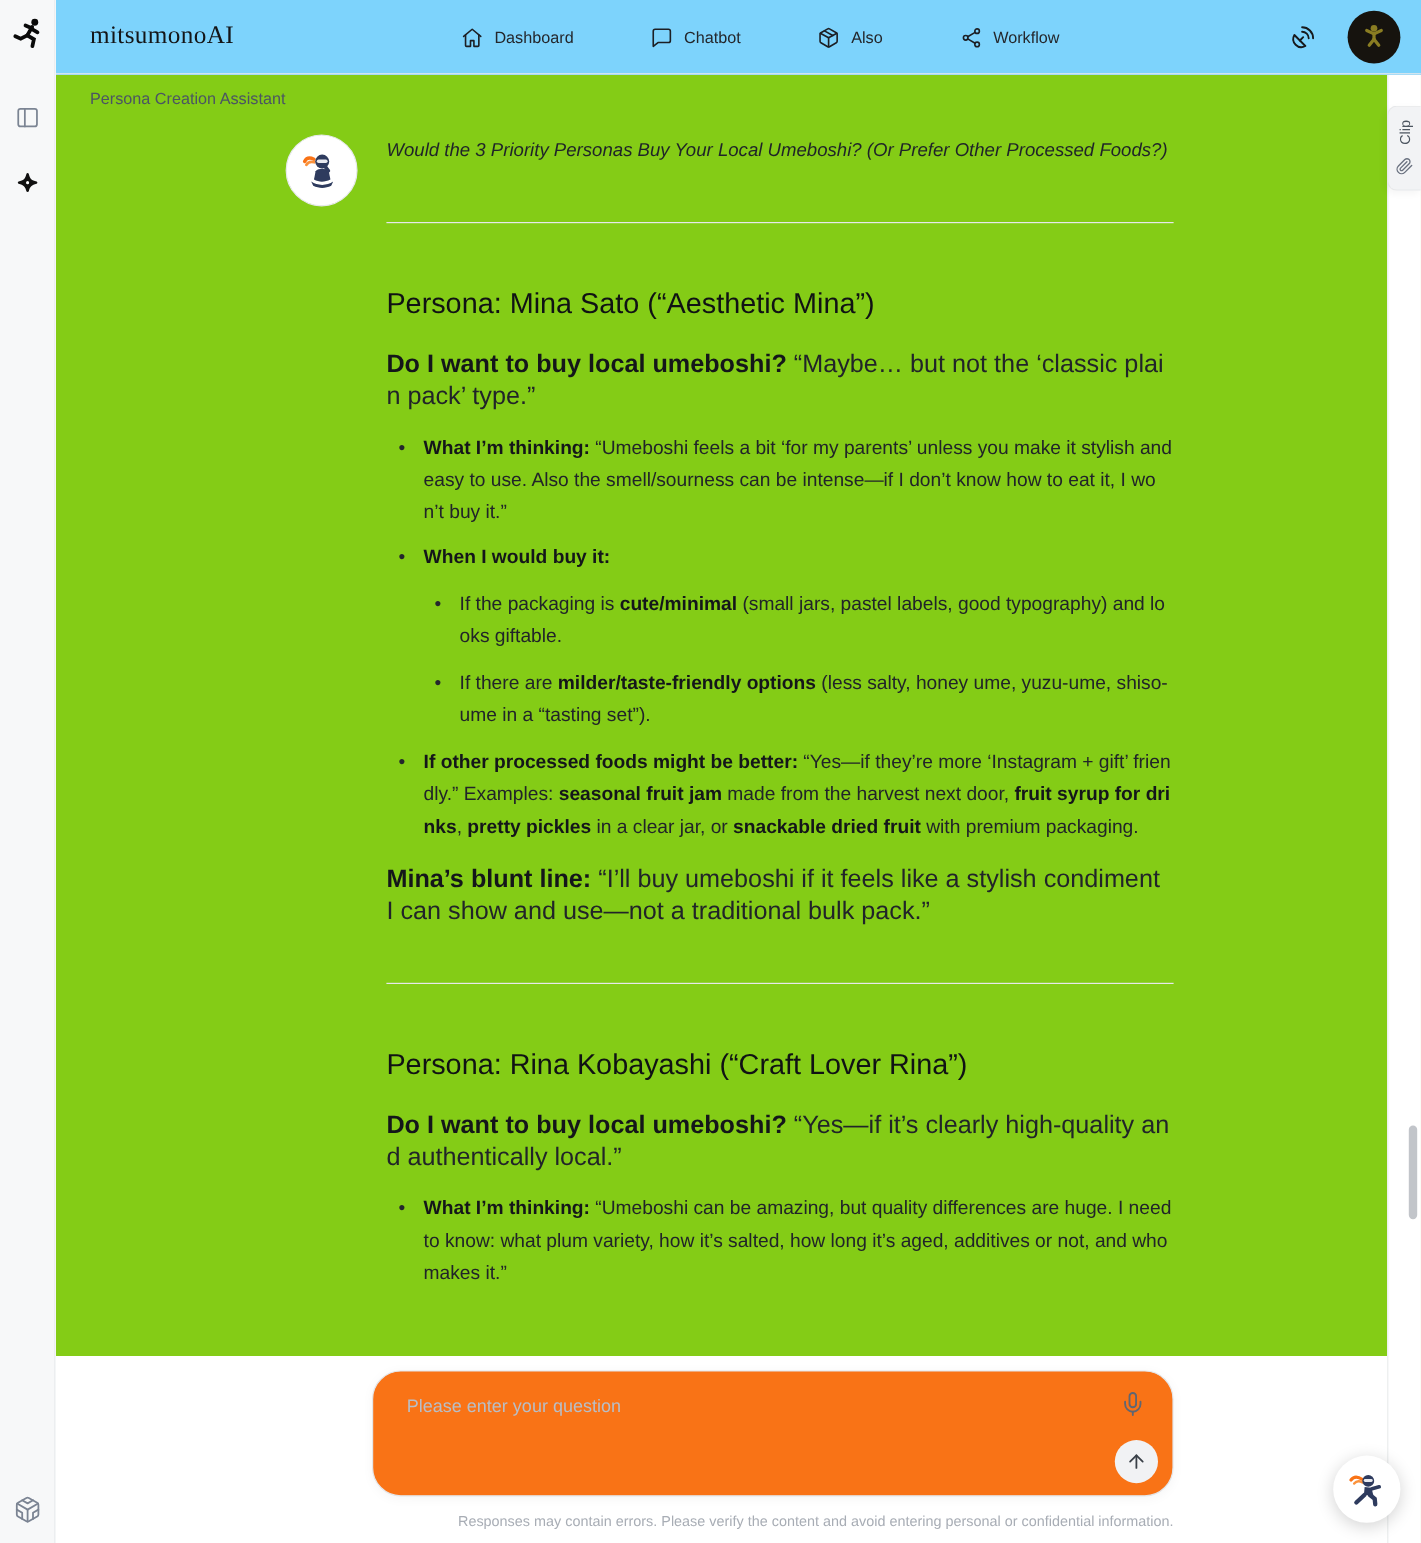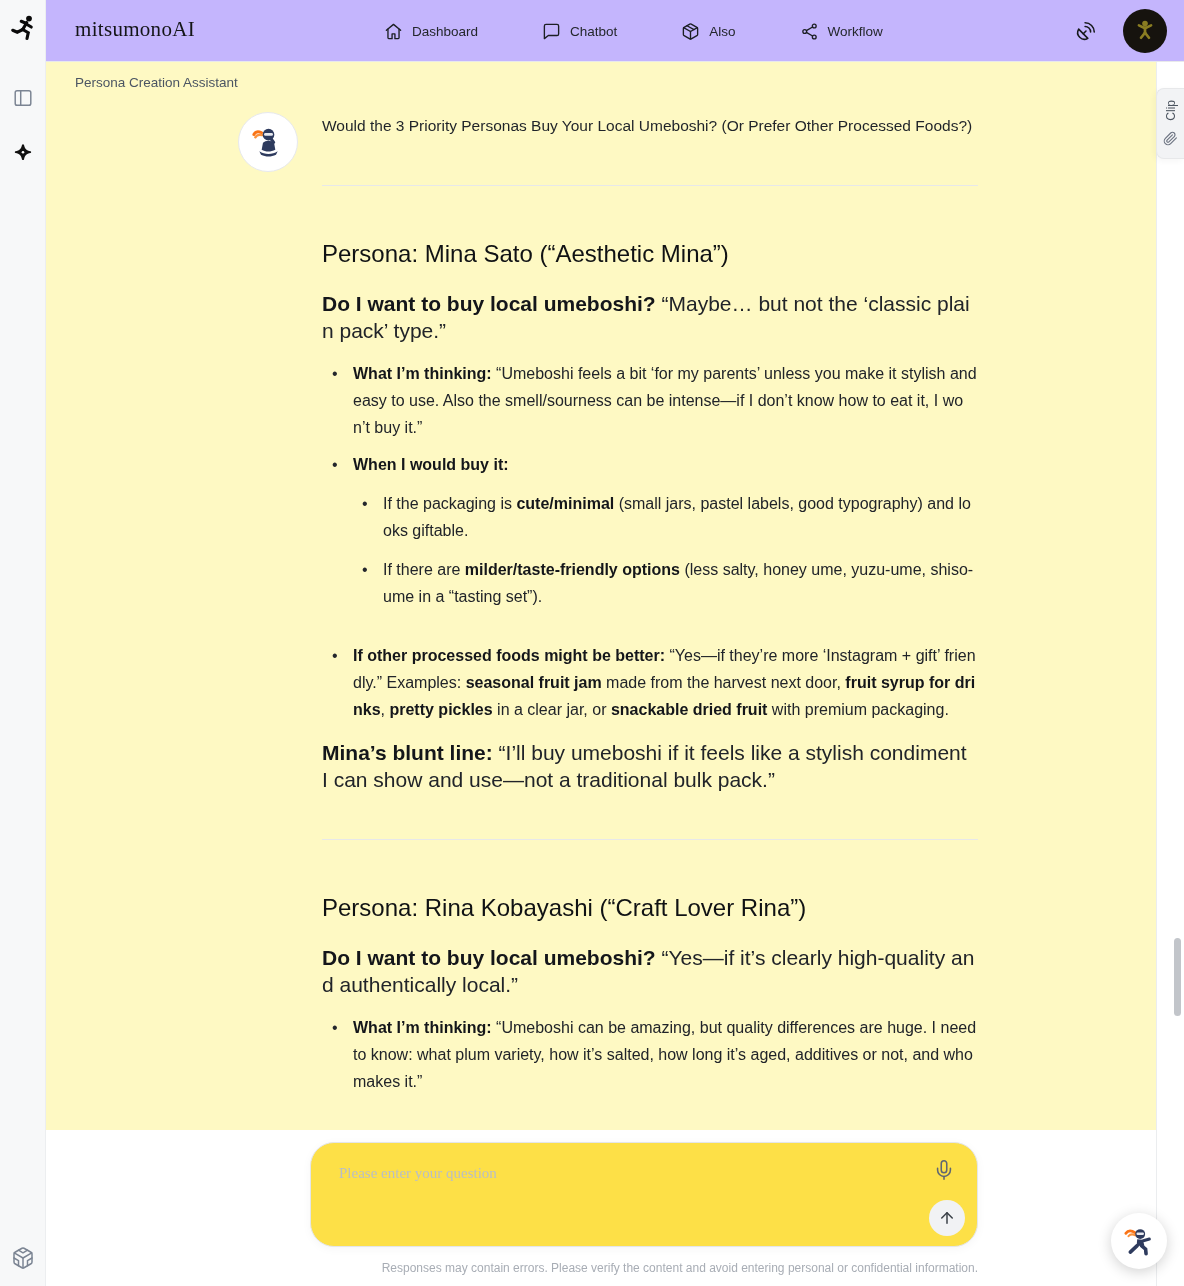--- a/index.html
+++ b/index.html
@@ -15,63 +15,63 @@
     background:#f7f8f9; border-right:1px solid #eceef0; z-index:30;
     display:flex; flex-direction:column; align-items:center; }
   .sidebar-logo{ margin-top:13px; width:30px; height:30px; }
   .sidebar-btn{ background:none; border:none; cursor:pointer; width:30px; height:30px;
     display:flex; align-items:center; justify-content:center; color:#7b8493; }
   .sb-panel{ margin-top:40px; }
   .sb-spark{ margin-top:26px; color:#111; }
   .sb-cube{ position:absolute; bottom:13px; left:8px; }
 
   
-  .header{ position:fixed; left:46px; right:0; top:0; height:62px; background:#c4b5fd;
+  .header{ position:fixed; left:46px; right:0; top:0; height:62px; background:#7dd3fc;
     border-bottom:1px solid #e8e9eb; z-index:25; }
   .brand{ position:absolute; left:29px; top:17px;
     font-family:"Liberation Serif","DejaVu Serif",serif;
     font-size:21px; font-weight:500; color:#141517; letter-spacing:.3px; }
   .main-nav{ position:absolute; left:338px; top:0; height:62px;
     display:flex; align-items:center; gap:64px; }
   .nav-item{ display:flex; align-items:center; gap:9px; cursor:pointer; color:#24272c; }
   .nav-item .nav-icon{ width:19px; height:19px; color:#1c1f24; }
   .nav-item .nav-icon svg{ width:19px; height:19px; }
   .nav-label{ font-size:13.5px; }
   .hdr-right{ position:absolute; right:17px; top:0; height:62px; display:flex; align-items:center; gap:26px; }
   .satellite-btn{ background:none; border:none; cursor:pointer; color:#17191c; width:22px; height:22px; }
   .satellite-btn svg{ width:22px; height:22px; }
   .avatar{ width:44px; height:44px; border-radius:50%; background:#16130e; cursor:pointer;
     display:flex; align-items:center; justify-content:center; overflow:hidden; }
   .avatar svg{ width:28px; height:28px; }
 
   
-  .main{ position:absolute; left:46px; top:62px; right:28px; bottom:0; overflow:hidden; background:#fef9c3; }
+  .main{ position:absolute; left:46px; top:62px; right:28px; bottom:0; overflow:hidden; background:#84cc16; }
   .assistant-label{ position:absolute; left:29px; top:13px; font-size:13.5px; color:#4b5563; }
   .thread{ position:absolute; left:276px; top:50px; width:656px; }
   .user-row{ position:relative; }
   .user-avatar{ position:absolute; left:-84px; top:0; width:60px; height:60px; border-radius:50%;
     background:#fff; border:1px solid #e7e9ed; display:flex; align-items:center; justify-content:center; }
   .user-avatar svg{ width:40px; height:40px; }
-  .msg-text{ font-size:15.5px; line-height:27px; color:#1f2329; word-break:break-all; }
+  .msg-text{ font-size:15.5px; line-height:27px; color:#1f2329; word-break:break-all;font-style:italic; }
 
   .divider{ border:none; border-top:1px solid #e7e8ea; margin:46px 0 54px; }
   .persona-heading{ font-size:24px; line-height:28px; font-weight:400; color:#101214; margin:0 0 22px; }
   .rich p{ font-size:21px; line-height:27px; color:#212429; word-break:break-all; margin:0 0 16px; }
   .rich strong{ color:#14161a; font-weight:700; }
   .rich ul{ list-style:none; margin:16px 0; padding-left:31px; }
   .rich li{ position:relative; margin:10px 0; font-size:16px; line-height:27px; word-break:break-all; }
   .rich li::before{ content:"•"; position:absolute; left:-21px; top:0; color:#24272c; }
-  .rich ul ul{ margin:9px 0 32px; padding-left:30px; }
+  .rich ul ul{ margin:9px 0 12px; padding-left:30px; }
   .rich ul ul li{ margin:12px 0; }
 
   
   .composer{ position:fixed; left:46px; right:28px; bottom:0; height:156px; background:#fff; z-index:20; }
   .input-box{ position:absolute; left:264px; top:12px; width:668px; height:105px;
-    background:#fde047; border:1px solid #e4e6e9; border-radius:24px;
-    box-shadow:0 2px 10px rgba(0,0,0,.04);font-family:Liberation Serif, serif; }
+    background:#f97316; border:1px solid #e4e6e9; border-radius:24px;
+    box-shadow:0 2px 10px rgba(0,0,0,.04); }
   .input-box textarea{ width:100%; height:100%; border:none; outline:none; resize:none; background:transparent;
     padding:19px 64px 16px 28px; font-family:inherit; font-size:15px; line-height:22px; color:#1f2329; }
   .input-box textarea::placeholder{ color:#b9bec6; }
   .mic-btn{ position:absolute; top:16px; right:22px; background:none; border:none; cursor:pointer; color:#5f6672; }
   .mic-btn svg{ width:22px; height:22px; }
   .send-btn{ position:absolute; bottom:10px; right:12px; width:36px; height:36px; border-radius:50%;
     background:#f1f2f4; border:none; cursor:pointer; color:#3a4048;
     display:flex; align-items:center; justify-content:center; }
   .send-btn svg{ width:18px; height:18px; }
   .disclaimer{ position:absolute; left:264px; top:131px; width:668px; text-align:right;

